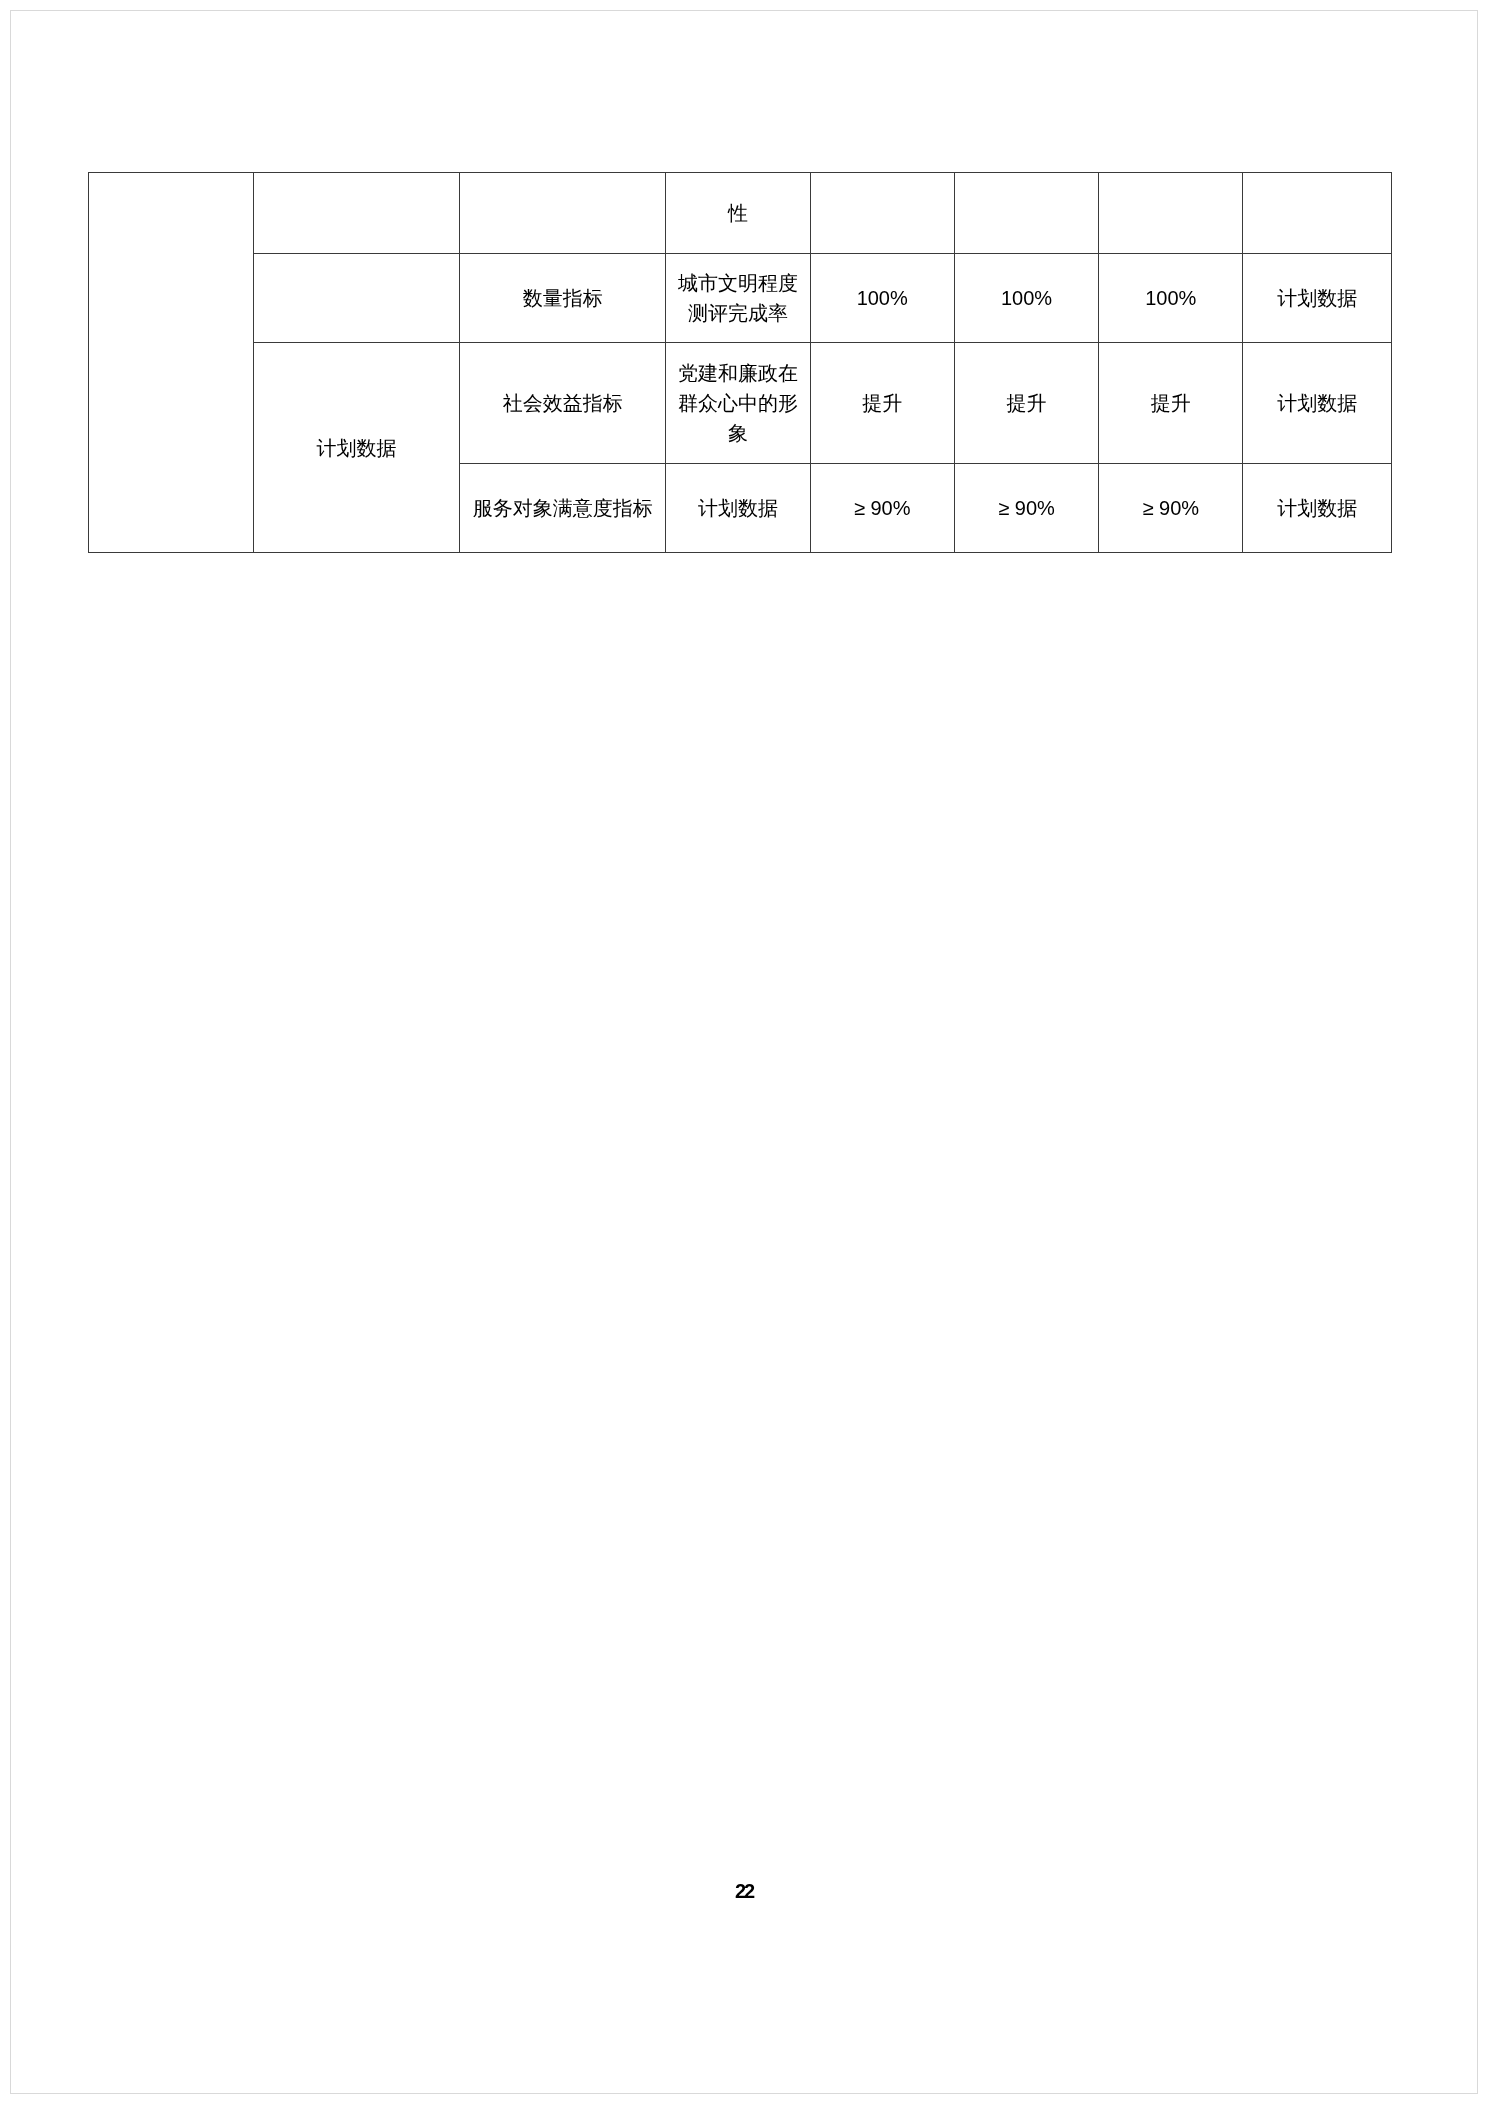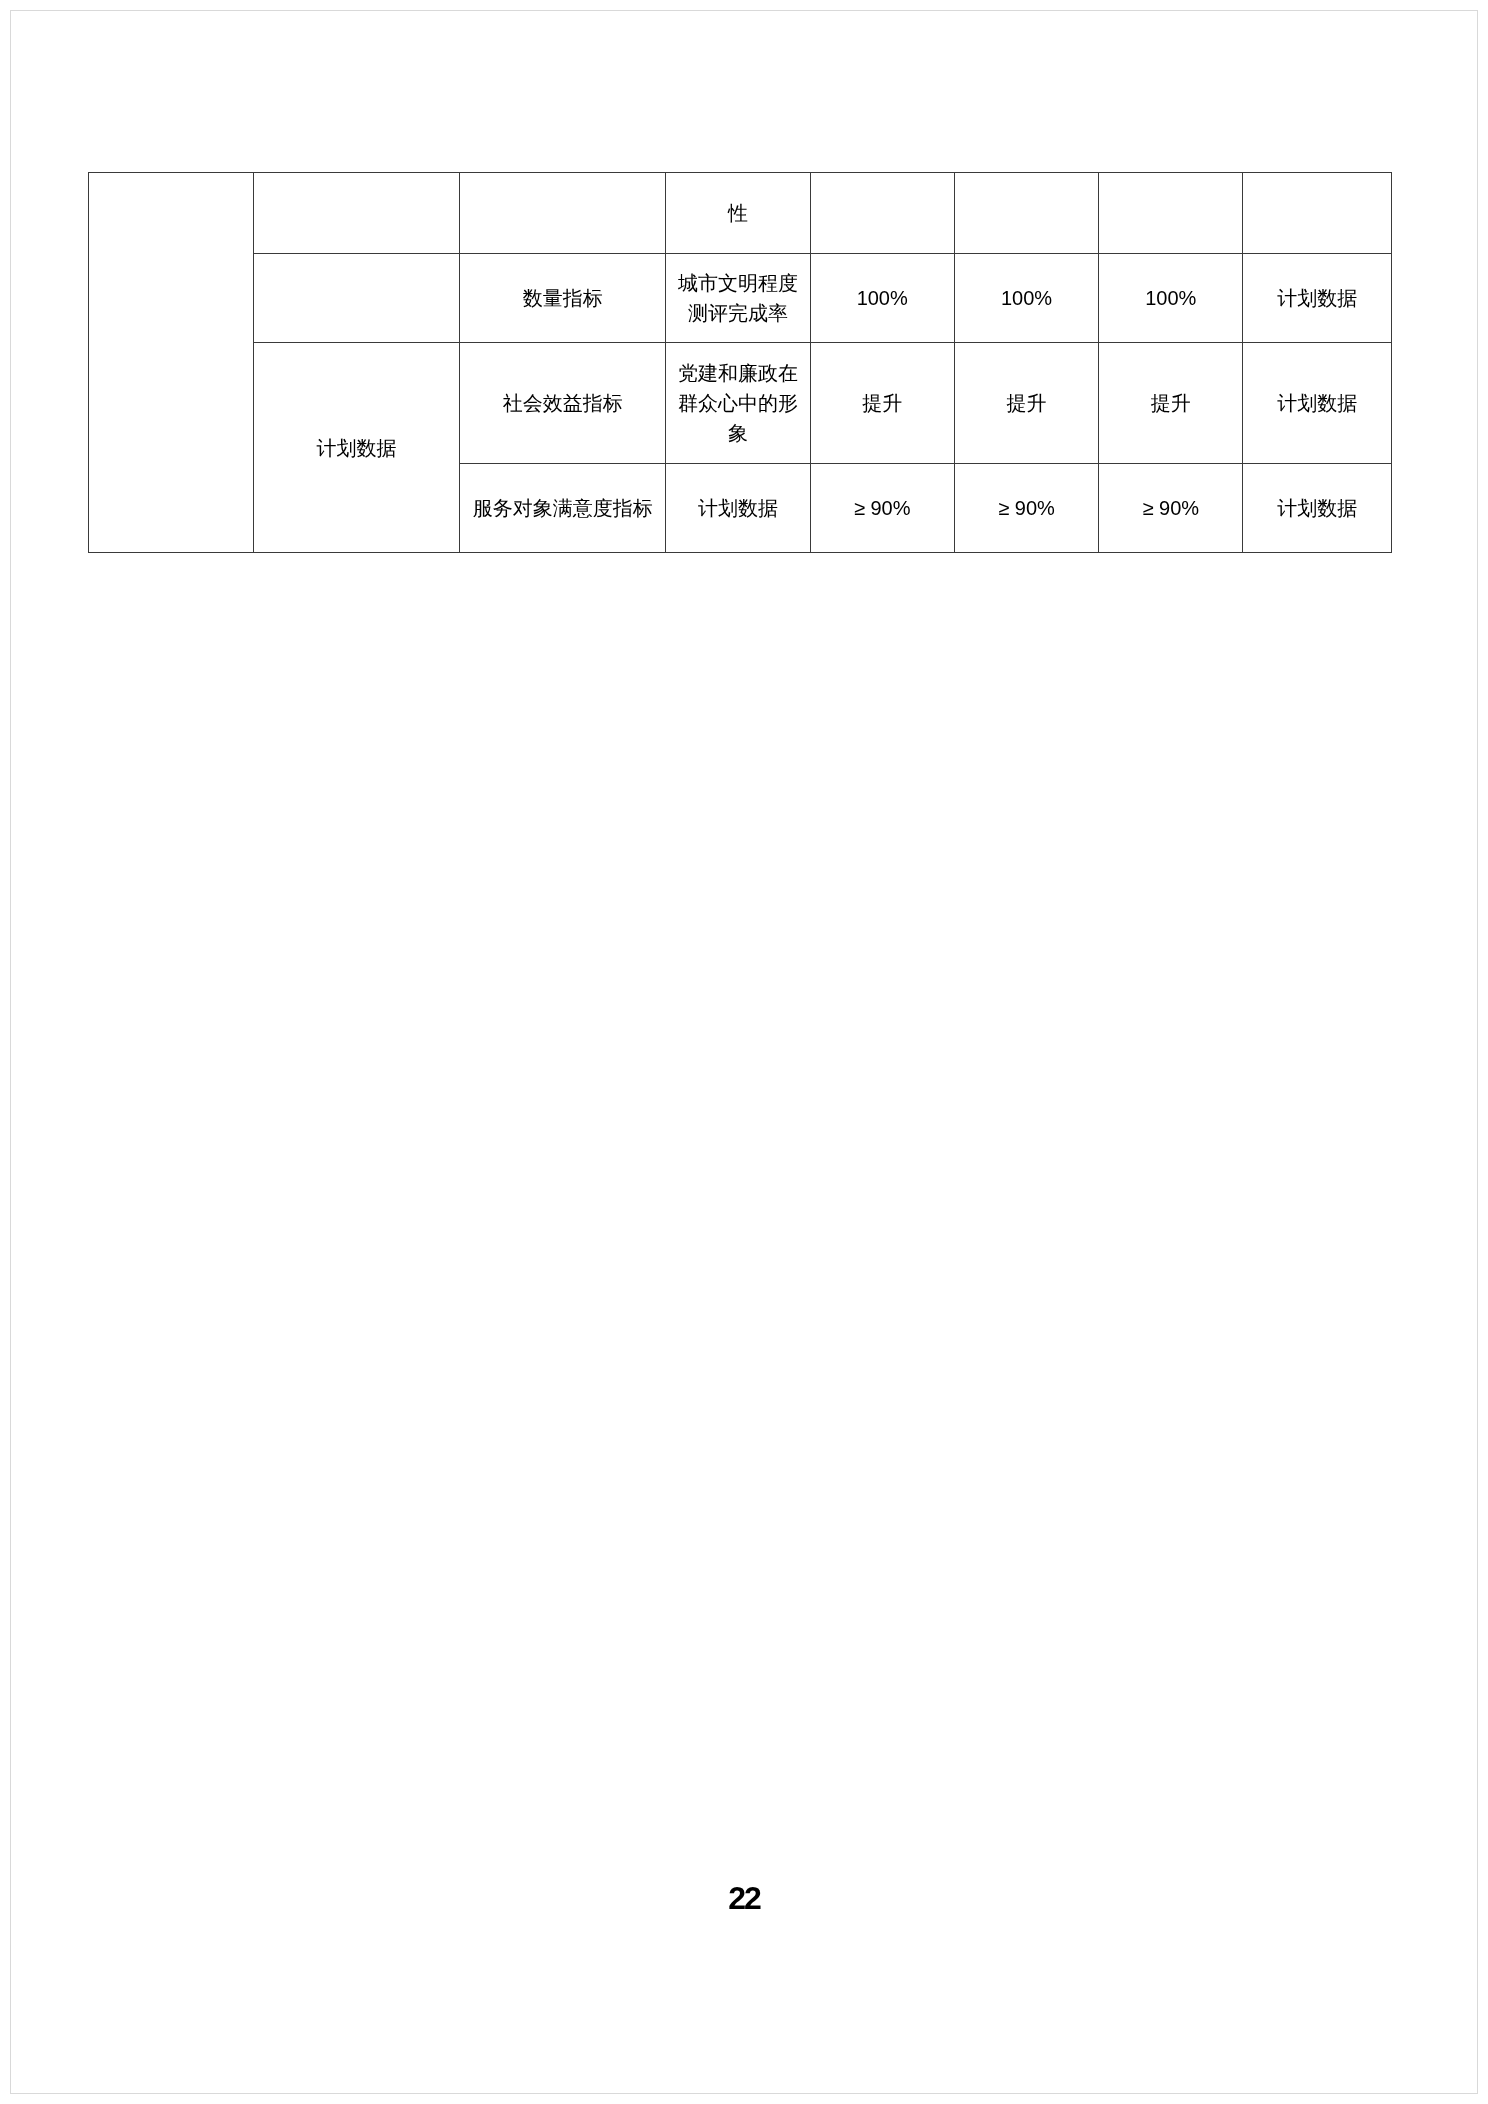--- a/index.html
+++ b/index.html
@@ -69,21 +69,21 @@
   td.row-h4 { height: 76px; }
 
   .blank-cell { }
 
   .page-number {
     position: absolute;
     top: 1880px;
     left: 0;
     width: 1488px;
     text-align: center;
-    font-size: 32px;
+    font-size: 20px;
     font-weight: bold;
     letter-spacing: -2px;
     font-family: "Liberation Sans", sans-serif;
   }
 </style>
 </head>
 <body>
 
 <div class="page">
   <div class="page-border"></div>

